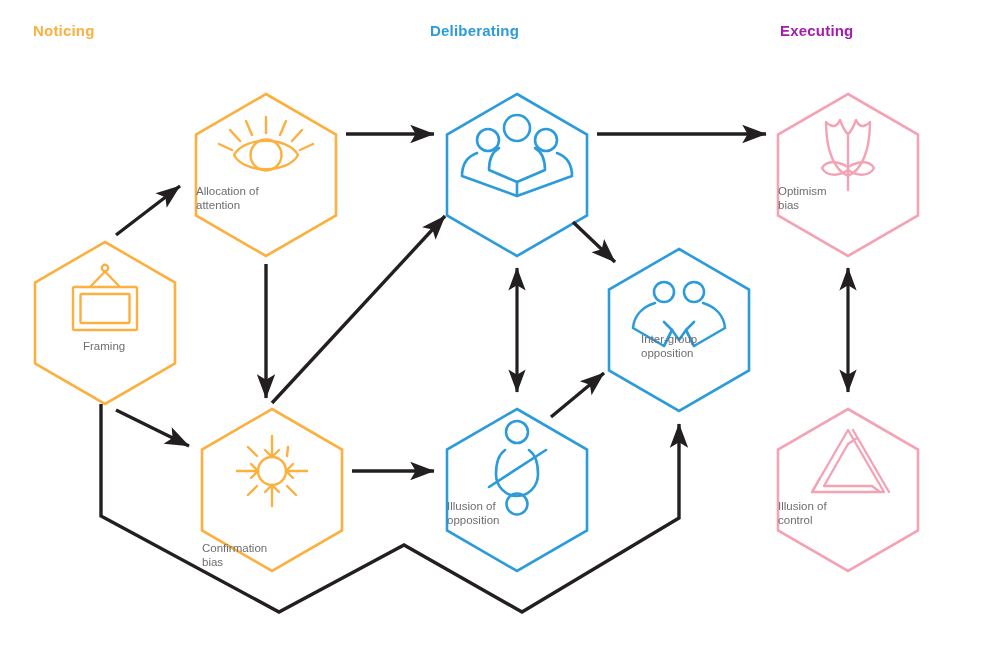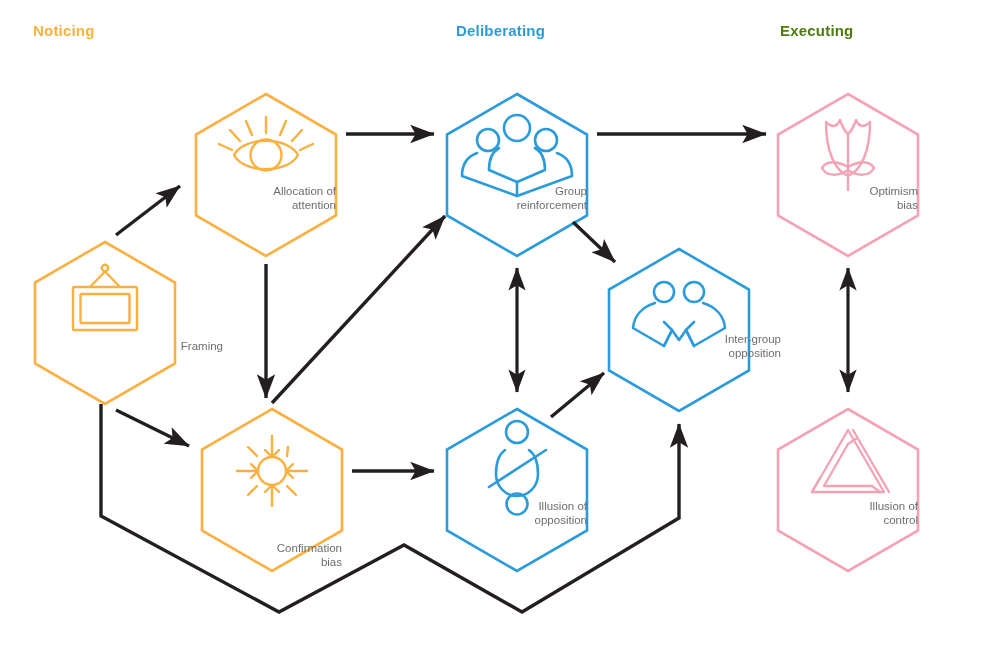--- a/index.html
+++ b/index.html
@@ -21,33 +21,33 @@
   }
   .stage-label {
     position: absolute;
     font-family: "Liberation Sans", sans-serif;
     font-weight: bold;
     font-size: 15px;
     letter-spacing: 0.2px;
     white-space: nowrap;
   }
   #stage-noticing    { left: 33px;  top: 22px; color: #fbb040; }
-  #stage-deliberating{ left: 456px; top: 22px; color: #2c9bdb; }
-  #stage-executing   { left: 780px; top: 22px; color: #4d7c0f; }
+  #stage-deliberating{ left: 430px; top: 22px; color: #2c9bdb; }
+  #stage-executing   { left: 780px; top: 22px; color: #a21caf; }
 
   .svg-layer {
     position: absolute;
     left: 0;
     top: 0;
     width: 992px;
     height: 657px;
   }
   .node-caption {
     position: absolute;
-    text-align: right;
+    text-align: left;
     font-family: "Liberation Sans", sans-serif;
     font-size: 11.5px;
     line-height: 14px;
     color: #6d6e71;
     width: 140px;
     pointer-events: none;
   }
 </style>
 </head>
 <body>
@@ -193,24 +193,20 @@
   <div class="node-caption" style="left:196px; top:184px;">
     <div>Allocation of</div>
     <div>attention</div>
   </div>
 
   <div class="node-caption" style="left:202px; top:501px;margin-top:40px;">
     <div>Confirmation</div>
     <div>bias</div>
   </div>
 
-  <div class="node-caption" style="left:447px; top:184px;">
-    <div>Group</div>
-    <div>reinforcement</div>
-  </div>
 
   <div class="node-caption" style="left:609px; top:332px;padding-left:32px;">
     <div>Inter-group</div>
     <div>opposition</div>
   </div>
 
   <div class="node-caption" style="left:447px; top:499px;">
     <div>Illusion of</div>
     <div>opposition</div>
   </div>

